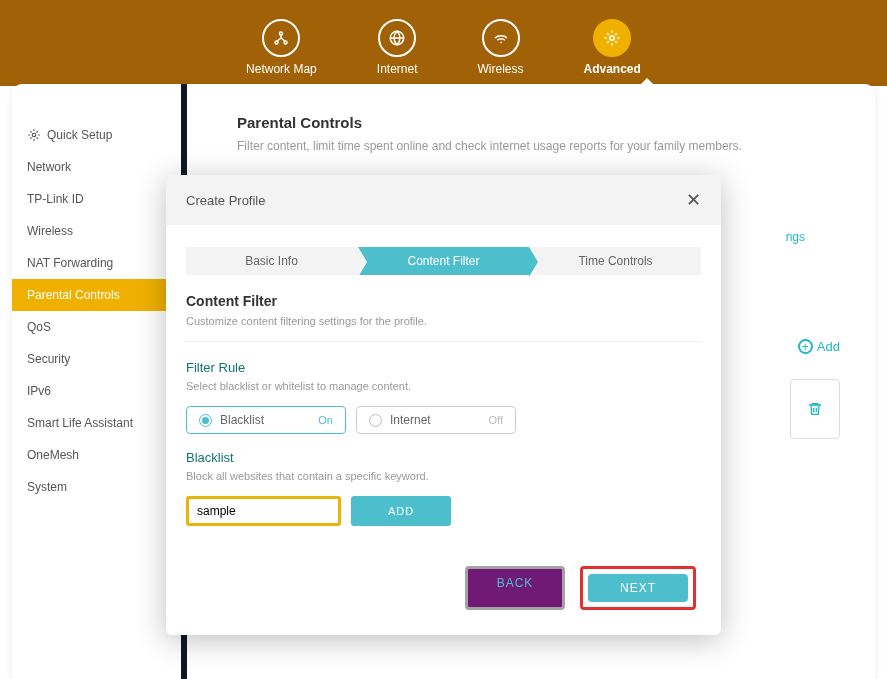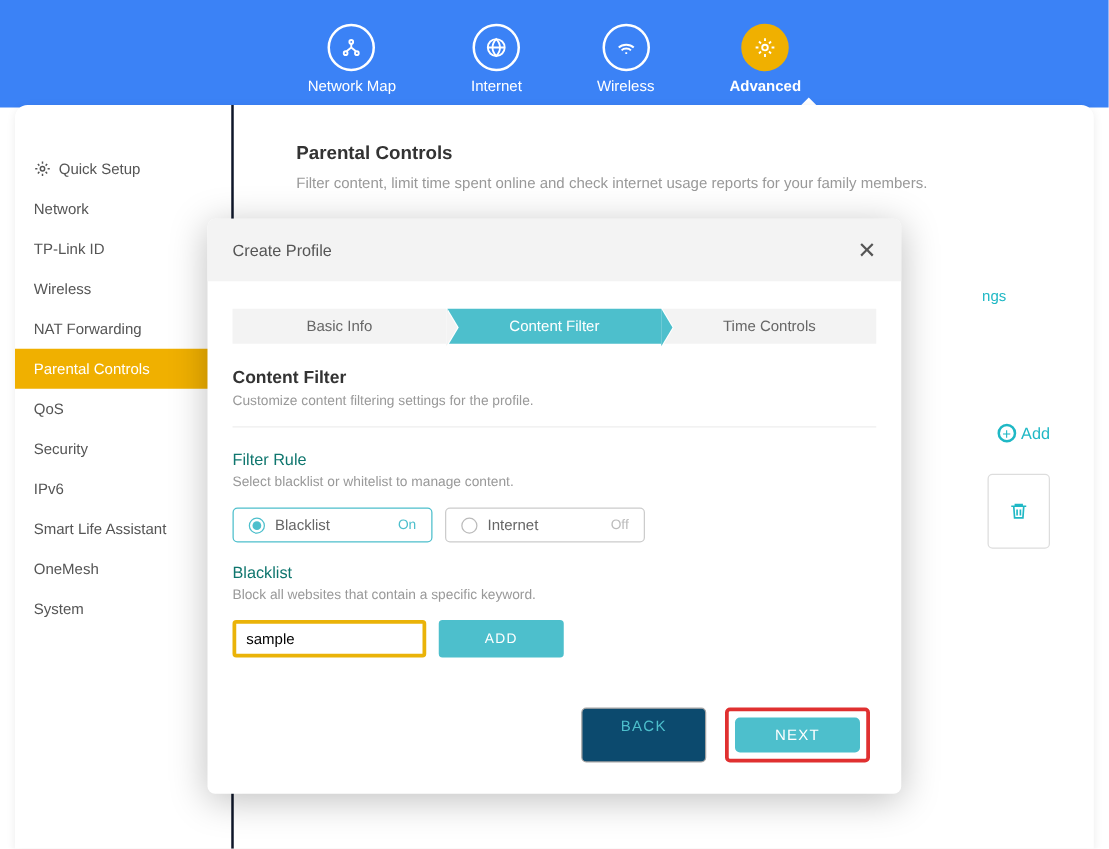--- a/index.html
+++ b/index.html
@@ -1,28 +1,28 @@
 <!DOCTYPE html>
 <html><head>
   <meta charset="utf-8">
   <style>
     * { box-sizing: border-box; margin: 0; padding: 0; }
     body { font-family: Arial, sans-serif; background: #fff; width: 887px; height: 679px; overflow: hidden; position: relative; }
     
-    .top-nav { background: #3b82f6; height: 86px; display: flex; justify-content: center; align-items: center; gap: 60px; padding-top: 8px; }
+    .top-nav { background: #a16207; height: 86px; display: flex; justify-content: center; align-items: center; gap: 60px; padding-top: 8px; }
     .nav-item { display: flex; flex-direction: column; align-items: center; gap: 5px; color: #fff; cursor: pointer; }
     .nav-icon-circle { width: 38px; height: 38px; border: 2px solid #fff; border-radius: 50%; display: flex; align-items: center; justify-content: center; }
     .nav-icon-circle.active { background: #f0b000; border-color: #f0b000; }
     .nav-item.active .nav-label { font-weight: bold; }
     .nav-label { font-size: 12px; }
     .nav-arrow { position: absolute; top: 78px; left: 637px; width: 0; height: 0; border-left: 10px solid transparent; border-right: 10px solid transparent; border-bottom: 10px solid #fff; }
     
     .content { display: flex; position: relative; background: #fff; margin: 0 12px; border-radius: 10px 10px 0 0; margin-top: -2px; height: 595px; box-shadow: 0 2px 8px rgba(0,0,0,0.08); }
     
-    .sidebar { width: 175px; padding-top: 35px; border-right: 2px solid #0f172a; }
+    .sidebar { width: 175px; padding-top: 35px; border-right: 6px solid #0f172a; }
     .sidebar-item { padding: 9px 15px; font-size: 12px; color: #555; cursor: pointer; display: flex; align-items: center; gap: 6px; }
     .sidebar-item.active { background: #f0b000; color: #fff; }
     
     .main { flex: 1; padding: 30px 50px; position: relative; }
     .page-title { font-size: 15px; font-weight: bold; color: #333; margin-bottom: 8px; }
     .page-desc { font-size: 12px; color: #999; }
     .ngs-text { position: absolute; right: 70px; top: 110px; color: #1fb8c5; font-size: 12px; margin-top: 36px; }
     .add-btn { position: absolute; right: 35px; top: 255px; color: #1fb8c5; font-size: 13px; display: flex; align-items: center; gap: 4px; cursor: pointer; }
     .add-btn .plus { width: 15px; height: 15px; border: 2px solid #1fb8c5; border-radius: 50%; display: flex; align-items: center; justify-content: center; font-size: 12px; line-height: 1; }
     .trash-box { position: absolute; right: 35px; top: 295px; width: 50px; height: 60px; border: 1px solid #ddd; border-radius: 4px; display: flex; align-items: center; justify-content: center; color: #1fb8c5; font-size: 16px; }
@@ -56,21 +56,21 @@
     .opt-left { display: flex; align-items: center; }
     .onoff { font-size: 11px; color: #bbb; }
     .filter-opt.selected .onoff { color: #4dbfcc; }
     
     .input-row { display: flex; gap: 10px; }
     .keyword-input { width: 155px; padding: 5px 8px; border: 3px solid #eab308; border-radius: 3px; font-size: 12px; outline: none; }
     .add-keyword { width: 100px; padding: 5px 0; background: #4dbfcc; color: #fff; text-align: center; font-size: 11px; border-radius: 3px; cursor: pointer; border: none; letter-spacing: 1px; }
     
     .modal-footer { padding: 20px 25px 25px; display: flex; justify-content: flex-end; gap: 15px; }
     .btn { width: 100px; padding: 7px 0; text-align: center; font-size: 12px; border-radius: 4px; cursor: pointer; letter-spacing: 1px; }
-    .btn-back { border: 1px solid #a3a3a3; color: #4dbfcc; background: #0c4a6e; }
+    .btn-back { border: 3px solid #a3a3a3; color: #4dbfcc; background: #701a75; }
     .btn-next-wrap { border: 3px solid #e03030; padding: 5px; border-radius: 4px; }
     .btn-next { background: #4dbfcc; color: #fff; border: none; }
   </style>
 </head>
 <body>
 
 <div class="top-nav">
   <div class="nav-item">
     <div class="nav-icon-circle">
       <svg width="18" height="18" viewBox="0 0 24 24" fill="none" stroke="#fff" stroke-width="2">

